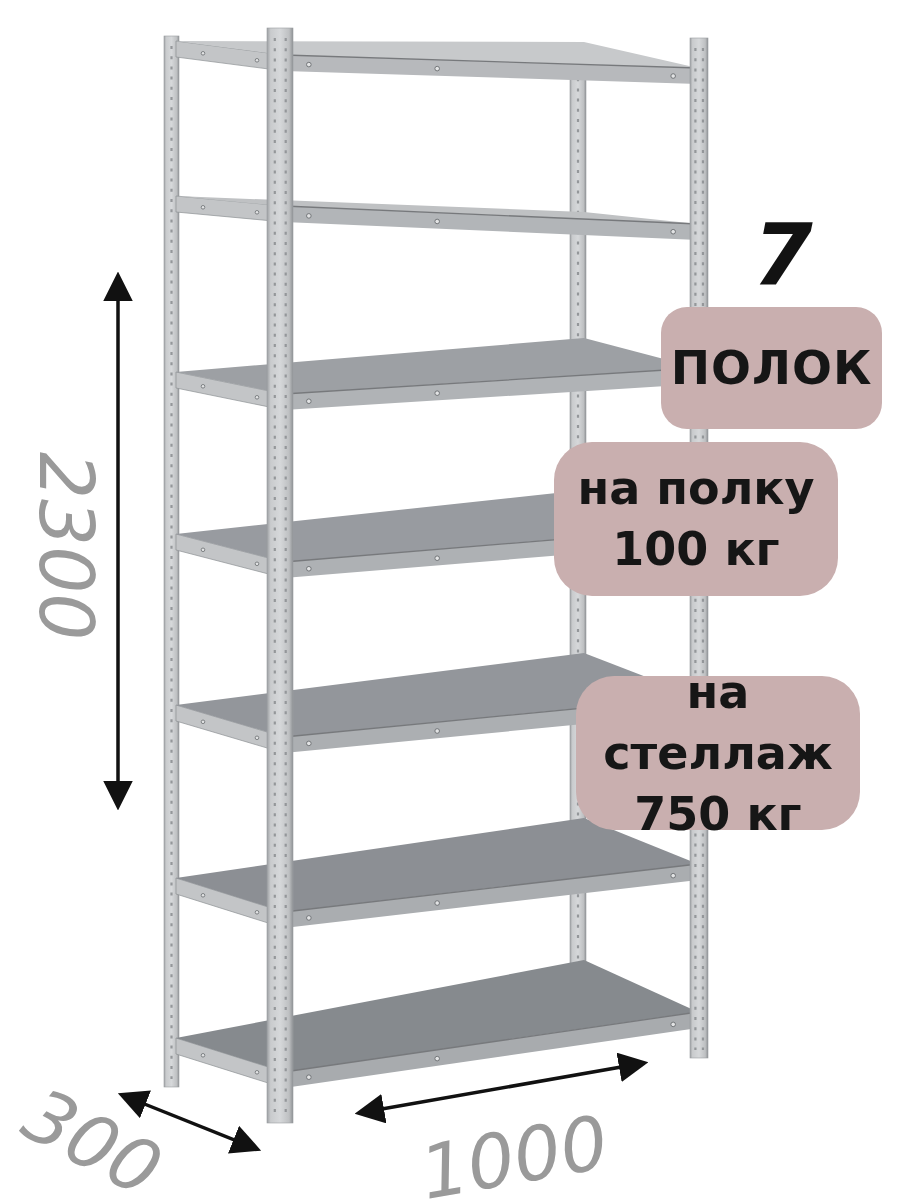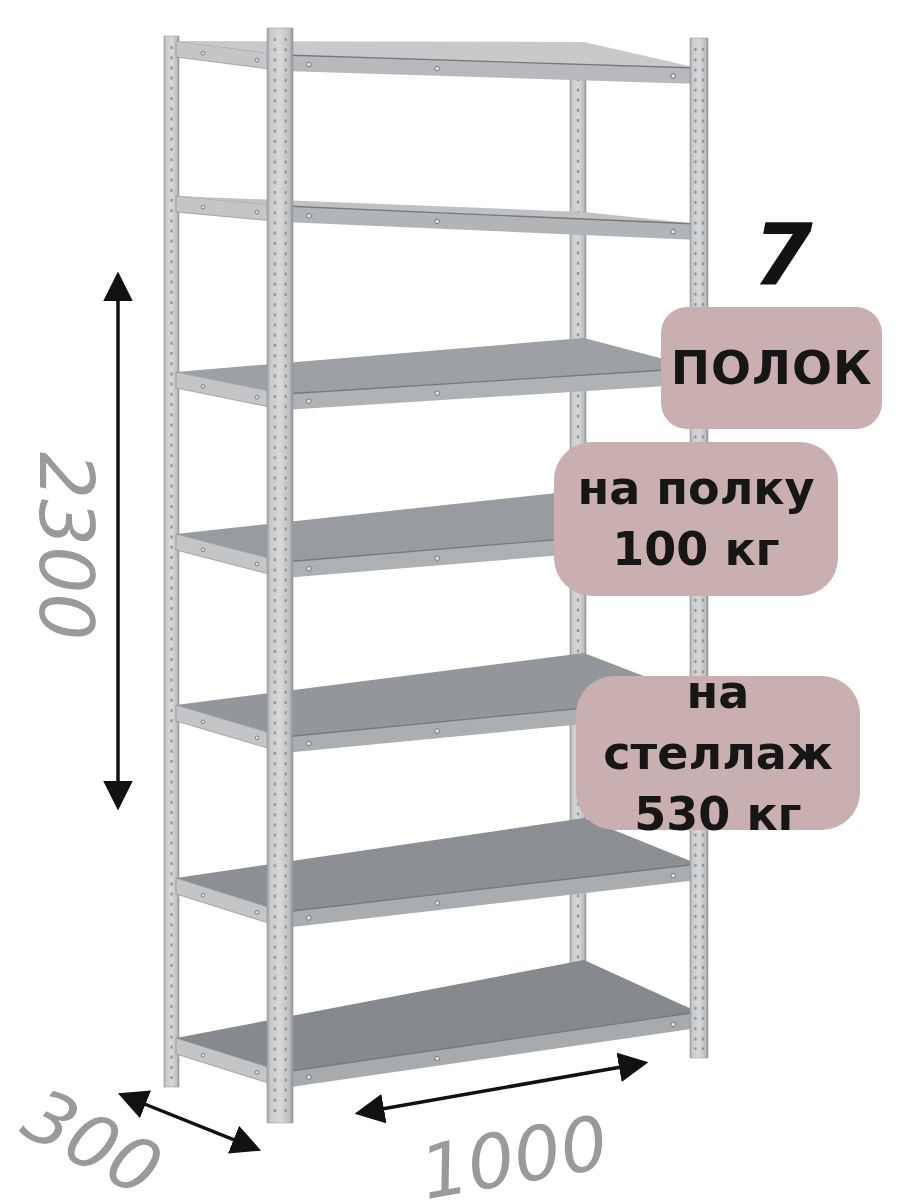--- a/index.html
+++ b/index.html
@@ -175,16 +175,16 @@
     <div class="line">ПОЛОК</div>
   </div>
 
   <div class="badge badge-load badge-per-shelf">
     <div class="line">на полку</div>
     <div class="line">100 кг</div>
   </div>
 
   <div class="badge badge-load badge-per-rack">
     <div class="line">на стеллаж</div>
-    <div class="line">530 кг</div>
+    <div class="line">750 кг</div>
   </div>
 
 </div>
 
 </body></html>

